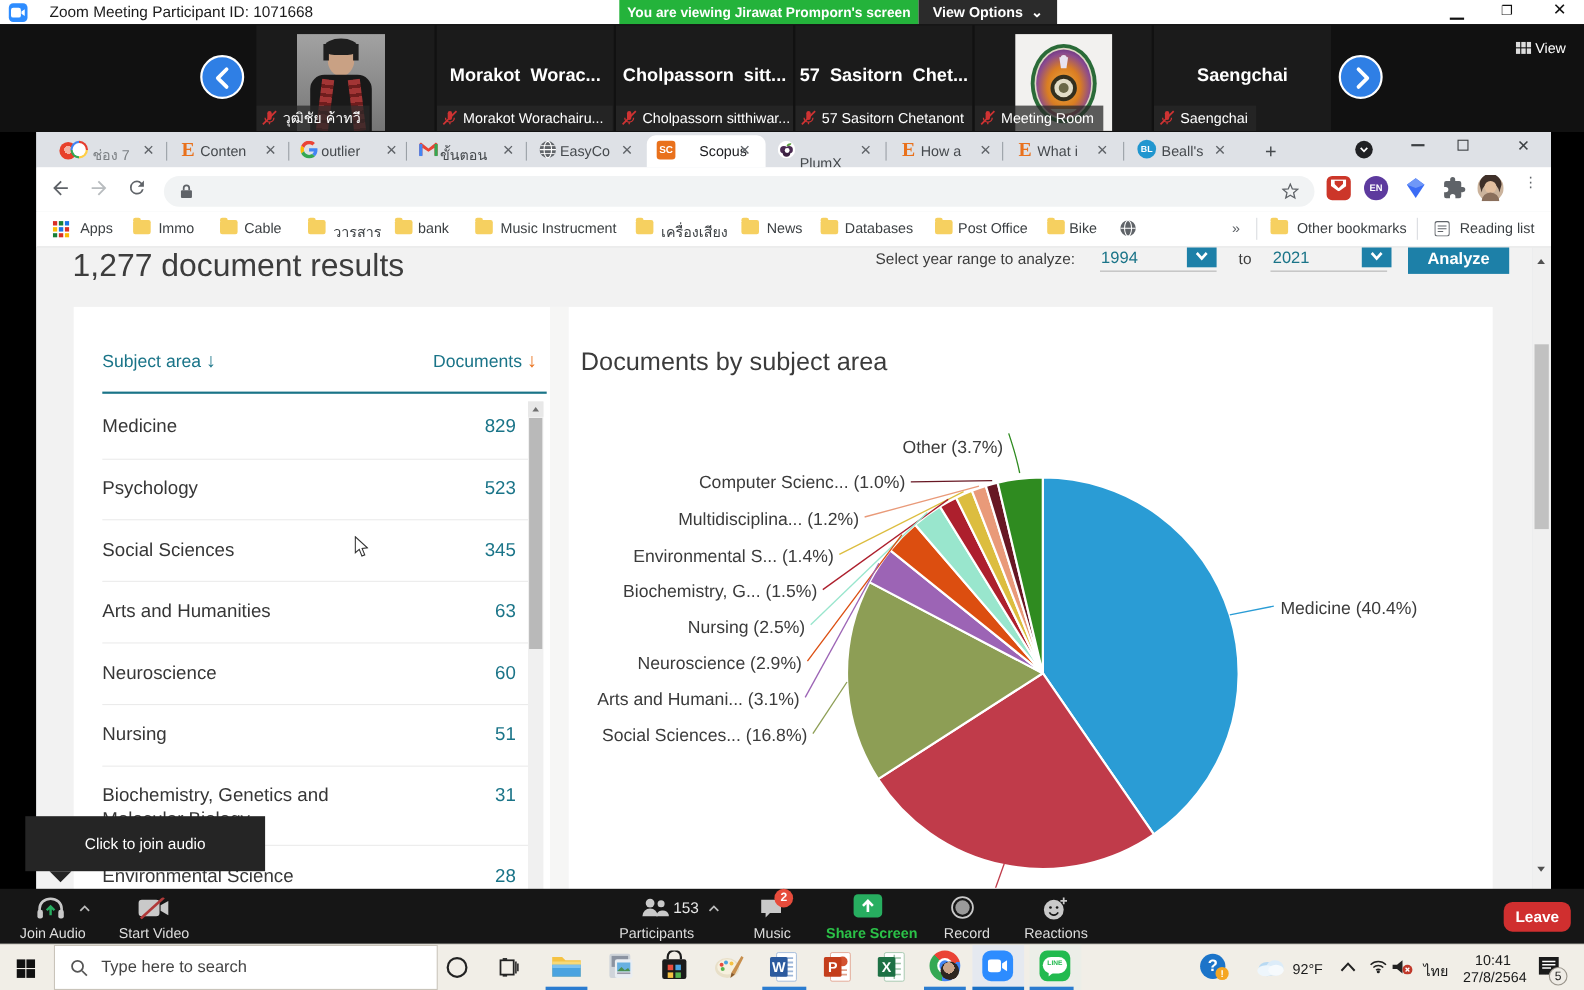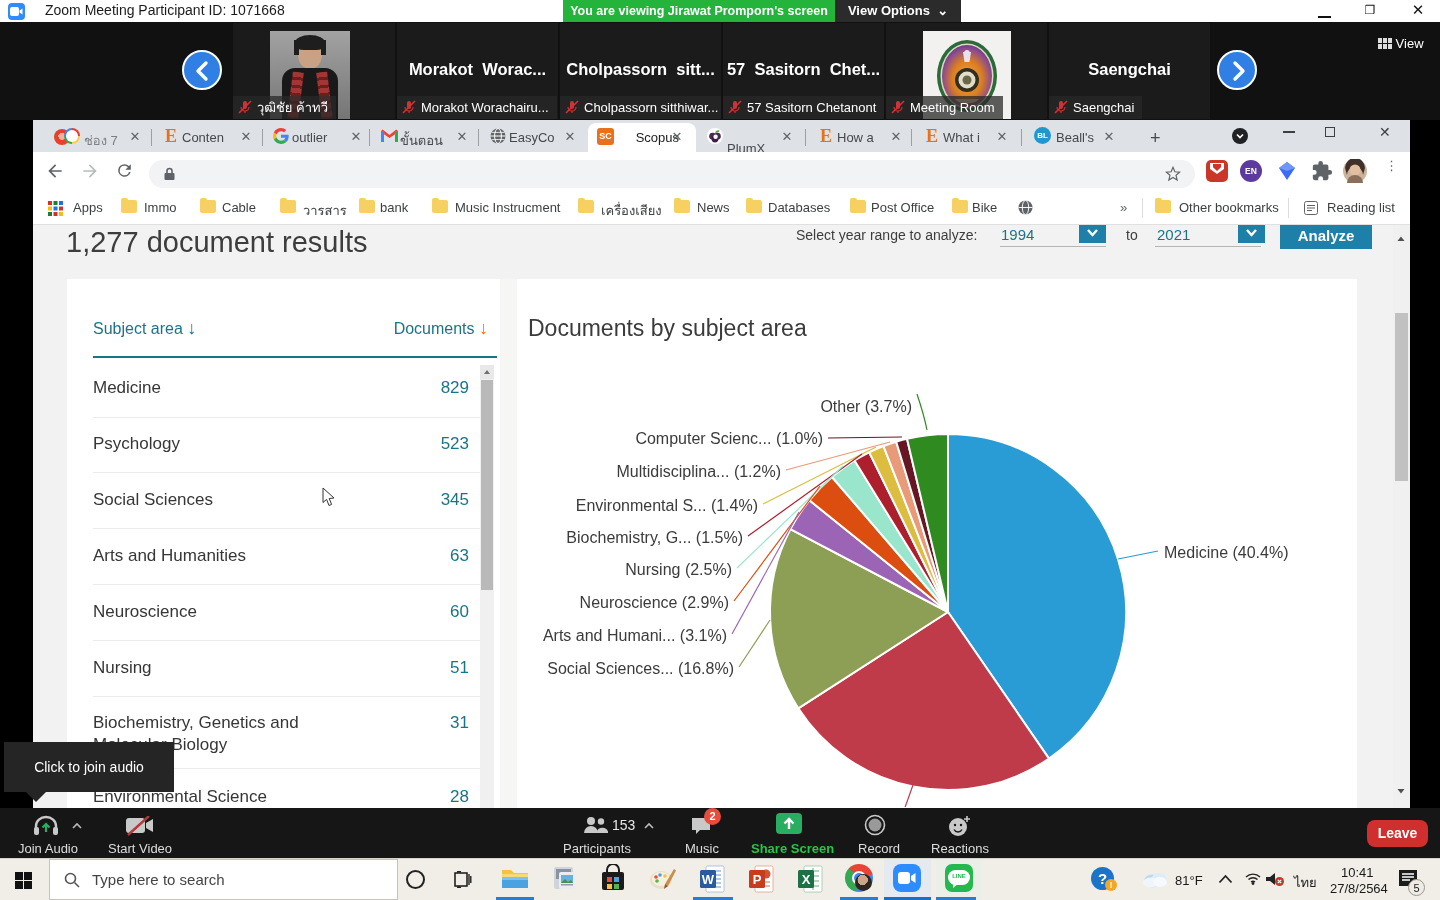--- a/index.html
+++ b/index.html
@@ -55,21 +55,21 @@
 #content { left:0; top:105px; width:1360px; height:632px; background:#f2f2f2; overflow:hidden; }
 #pagescroll { left:1360px; top:105px; width:17px; height:632px; background:#f0f0f0; }
 .trow { position:absolute; left:60px; width:376px; font-size:17px; color:#363636; line-height:22px; }
 .trow b { position:absolute; right:0; top:0; font-weight:normal; color:#1a7488; }
 .tsep { position:absolute; left:60px; width:387px; height:1px; background:#ebebeb; }
 
 #ztoolbar { left:0; top:808px; width:1440px; height:50px; background:#161616; z-index:50; }
 .zitem { position:absolute; text-align:center; color:#ddd; font-size:13px; white-space:nowrap; }
 #leave { position:absolute; left:1367px; top:12px; width:61px; height:27px; background:#d02f2f;
   border-radius:8px; color:#fff; font-size:14px; font-weight:bold; text-align:center; line-height:27px; }
-#tooltip { left:4px; top:742px; width:170px; height:50px; background:#252525; z-index:60;
+#tooltip { left:23px; top:742px; width:218px; height:50px; background:#252525; z-index:60;
   color:#fff; font-size:14px; text-align:center; line-height:50px; }
 #tooltip:after { content:""; position:absolute; left:22px; top:50px; border:10px solid transparent;
   border-top-color:#252525; }
 
 #taskbar { left:0; top:858px; width:1440px; height:42px; background:#f1eee7; border-top:1px solid #d8d4cc; z-index:70; }
 .tbi { position:absolute; top:5px; width:30px; height:30px; }
 #searchbox { position:absolute; left:49px; top:0px; width:349px; height:41px; background:#fff;
   border:1px solid #c9c4ba; font-size:15px; color:#444; line-height:40px; padding-left:42px; }
 .tray { position:absolute; font-size:12px; color:#1a1a1a; }
 .underline { position:absolute; top:38px; height:3px; background:#2b7cd0; }
@@ -651,21 +651,21 @@
   <div style="position:absolute; left:1089px; top:6px; width:30px; height:30px;">
       <div style="position:absolute; left:2px; top:2px; width:23px; height:23px; border-radius:50%; background:#1c74c9; color:#fff; font-size:15px; font-weight:bold; text-align:center; line-height:23px;">?</div>
       <div style="position:absolute; left:16px; top:14px; width:12px; height:12px; border-radius:50%; background:#f5a623; color:#fff; font-size:9px; font-weight:bold; text-align:center; line-height:12px;">!</div>
     </div>
   <svg style="position:absolute; left:1142px; top:11px;" width="26" height="18" viewBox="0 0 26 18">
       <ellipse cx="10" cy="11" rx="8" ry="6.5" fill="#b8d9f2"></ellipse>
       <ellipse cx="17" cy="10" rx="8" ry="7" fill="#dcecf9"></ellipse>
       <ellipse cx="9" cy="12.5" rx="8" ry="5" fill="#eef6fc"></ellipse>
       <ellipse cx="18" cy="12" rx="7" ry="5" fill="#f6fafd"></ellipse>
     </svg>
-  <div class="tray" style="left:1175px; top:14px; font-size:13px;">81°F</div>
+  <div class="tray" style="left:1175px; top:14px; font-size:13px;">92°F</div>
   <svg style="position:absolute; left:1218px; top:15px;" width="15" height="10" viewBox="0 0 15 10">
       <path d="M1.5 8.5 L7.5 2 L13.5 8.5" stroke="#222" stroke-width="1.8" fill="none"></path>
     </svg>
   <svg style="position:absolute; left:1245px; top:13px;" width="16" height="13" viewBox="0 0 16 13">
       <path d="M1 5 a10 10 0 0 1 14 0 M3.5 7.5 a6.5 6.5 0 0 1 9 0 M6 10 a3.2 3.2 0 0 1 4 0" stroke="#222" stroke-width="1.4" fill="none"></path>
       <circle cx="8" cy="11.5" r="1.4" fill="#222"></circle>
     </svg>
   <svg style="position:absolute; left:1265px; top:13px;" width="20" height="14" viewBox="0 0 20 14">
       <path d="M1 5 h4 l5 -4 v12 l-5 -4 H1 Z" fill="#222"></path>
       <circle cx="14.5" cy="9.5" r="4.5" fill="#c0392b"></circle>

